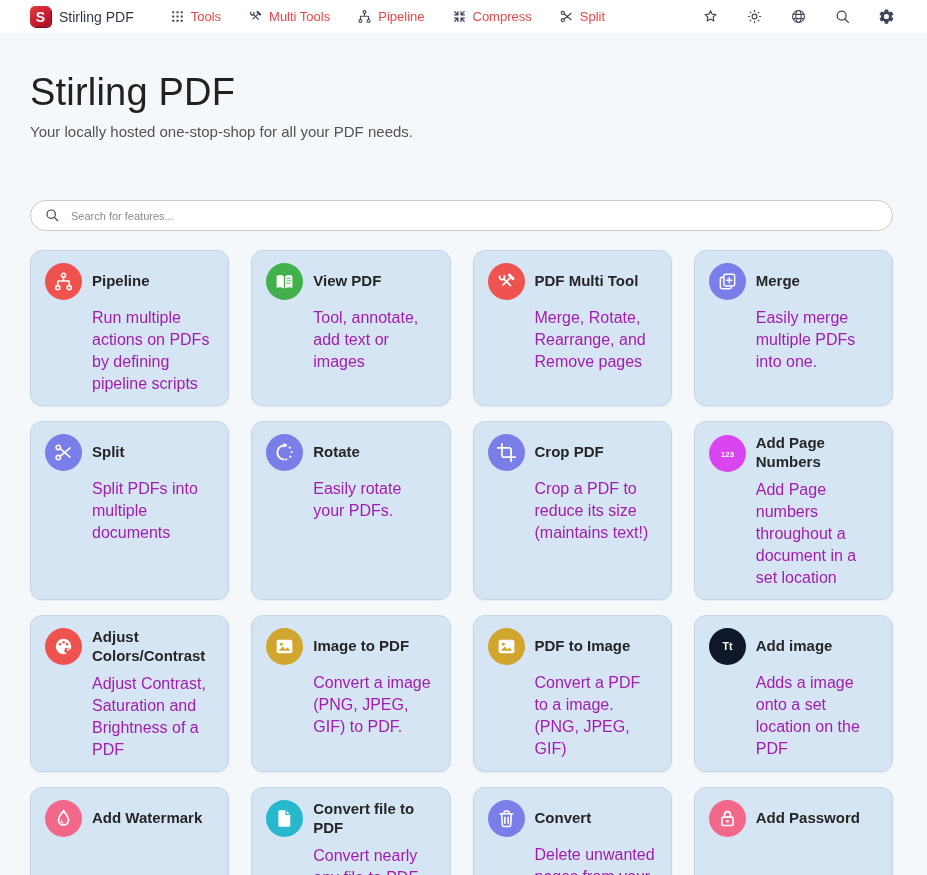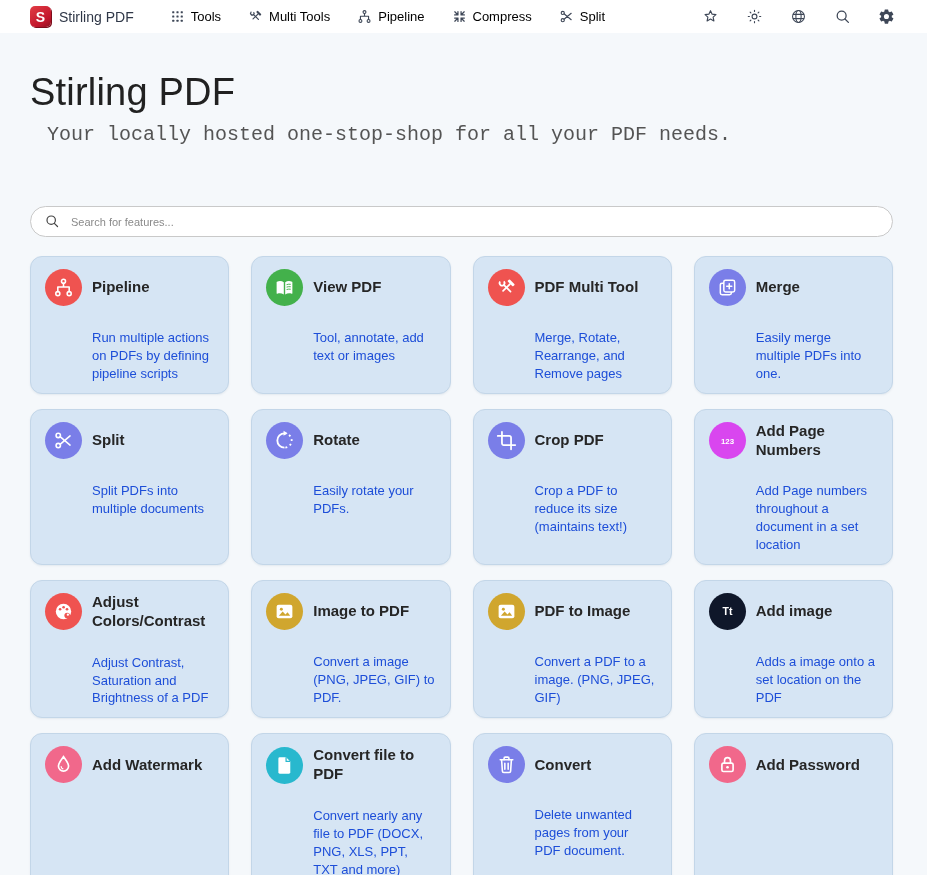--- a/index.html
+++ b/index.html
@@ -21,31 +21,31 @@
     background:linear-gradient(145deg,#e23c44 0%,#c1162c 70%,#8f0f20 100%);
     color:#fff; font-weight:bold; font-size:14px;
     display:flex; align-items:center; justify-content:center;
     box-shadow:1px 1px 0 #7c0d1b;
   }
   .brand-name{ font-size:14px; color:#2f3747; }
   .nav-items{ display:flex; align-items:center; gap:27px; margin-left:36px; }
   .nav-item{ display:flex; align-items:center; gap:6px; text-decoration:none; cursor:pointer; }
   .nav-icon{ width:15px; height:15px; color:#3e4757; display:inline-flex; }
   .nav-icon svg{ width:15px; height:15px; }
-  .nav-label{ font-size:13px; color:#000000; }
+  .nav-label{ font-size:13px; color:#ef4444; }
   .nav-actions{ margin-left:auto; display:flex; align-items:center; gap:23px; }
   .icon-btn{ background:none; border:none; padding:2px; cursor:pointer; display:inline-flex; color:#3e4757; }
   .icon-btn svg{ width:17px; height:17px; }
   
   .page-header{ padding:0 30px; }
   .page-title{
     margin:38px 0 0; font-size:38px; font-weight:400;
     color:#212121; letter-spacing:0.2px;
   }
-  .page-subtitle{ margin:9px 17px 0; font-size:20px; color:#545454;font-family:Liberation Mono, monospace; }
+  .page-subtitle{ margin:9px 0 0; font-size:15px; color:#545454; }
   
   .search-wrap{ position:relative; margin:60px 34px 0 30px; }
   .search-input{
     width:100%; height:31px; border-radius:16px;
     border:1px solid #c9c9c9; background:#fff;
     padding:0 16px 0 40px; font-size:11px; color:#333;
     font-family:"Liberation Sans", sans-serif; outline:none;
   }
   .search-input::placeholder{ color:#8a8a8a; }
   .search-glyph{
@@ -63,21 +63,21 @@
     padding:12px 14px 10px; min-height:110px; cursor:pointer;
     box-shadow:0 1px 2px rgba(80,110,140,0.10);
   }
   .card-head{ display:flex; align-items:center; gap:10px; }
   .badge{
     width:37px; height:37px; border-radius:50%; flex:none;
     color:#fff; display:flex; align-items:center; justify-content:center;
   }
   .badge svg{ width:21px; height:21px; }
   .card-title{ font-size:15px; font-weight:700; color:#262626; line-height:1.25; }
-  .card-desc{ margin:23px 0 0 47px; font-size:13px; color:#1d4ed8; line-height:1.38; }
+  .card-desc{ margin:7px 0 0 47px; font-size:16px; color:#a21caf; line-height:1.38; }
 </style>
 </head>
 <body>
 
 <header class="navbar">
   <a class="brand">
     <span class="logo">S</span>
     <span class="brand-name">Stirling PDF</span>
   </a>
   <nav class="nav-items">

